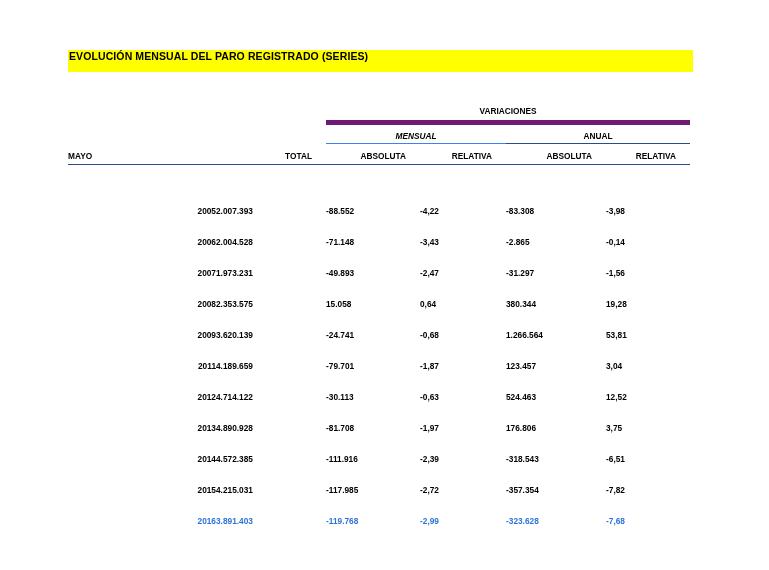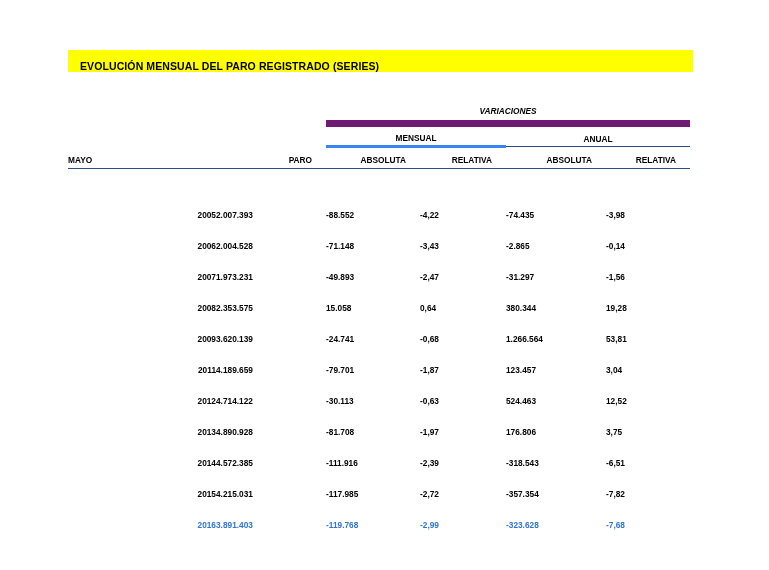--- a/index.html
+++ b/index.html
@@ -21,22 +21,22 @@
     box-sizing: border-box;
   }
   .title-bar {
     position: absolute;
     left: 68px;
     top: 50px;
     width: 625px;
     height: 22px;
     background: #ffff00;
     display: flex;
-    align-items: flex-end;
-    padding-left: 12px;
+    align-items: flex-start;
+    padding-left: 1px;
     box-sizing: border-box;
   }
   .title-bar .title-text {
     font-size: 10.5px;
     font-weight: bold;
     letter-spacing: 0.1px;
     color: #000000;
   }
   table.data {
     position: absolute;
@@ -58,32 +58,32 @@
     font-size: 8.3px;
     font-weight: bold;
     vertical-align: middle;
   }
   .hdr-group-top td {
     height: 14px;
     text-align: center;
     font-size: 8.3px;
   }
   .variaciones-cell {
-    border-bottom: 7px solid #701a75;
+    border-bottom: 5px solid #701a75;
     padding-bottom: 2px;
-    font-style: italic;
   }
   .hdr-group-mid td {
     height: 16px;
     text-align: center;
     vertical-align: bottom;
     padding-bottom: 2px;
   }
   .mensual-cell {
-    border-bottom: 3px solid #3b82f6;
+    border-bottom: 1px solid #3b82f6;
+    font-style: italic;
   }
   .anual-cell {
     border-bottom: 1px solid #2b4b8d;
   }
   .hdr-cols td {
     height: 17px;
     vertical-align: bottom;
     padding-bottom: 3px;
     border-bottom: 1.4px solid #2b4b8d;
   }
@@ -139,37 +139,37 @@
         <td class="variaciones-cell" colspan="4">VARIACIONES</td>
       </tr>
       <tr class="hdr-group-mid">
         <td></td>
         <td></td>
         <td class="mensual-cell" colspan="2">MENSUAL</td>
         <td class="anual-cell" colspan="2">ANUAL</td>
       </tr>
       <tr class="hdr-cols">
         <td class="left-lbl">MAYO</td>
-        <td class="num">PARO</td>
+        <td class="num">TOTAL</td>
         <td class="num">ABSOLUTA</td>
         <td class="num">RELATIVA</td>
         <td class="num">ABSOLUTA</td>
         <td class="num">RELATIVA</td>
       </tr>
     </thead>
     <tbody>
       <tr class="spacer-row">
         <td colspan="6"></td>
       </tr>
     <tr class="data-row">
           <td class="year">2005</td>
           <td class="num">2.007.393</td>
           <td class="num">-88.552</td>
           <td class="num">-4,22</td>
-          <td class="num">-74.435</td>
+          <td class="num">-83.308</td>
           <td class="num">-3,98</td>
         </tr>
         <tr class="data-row">
           <td class="year">2006</td>
           <td class="num">2.004.528</td>
           <td class="num">-71.148</td>
           <td class="num">-3,43</td>
           <td class="num">-2.865</td>
           <td class="num">-0,14</td>
         </tr>

